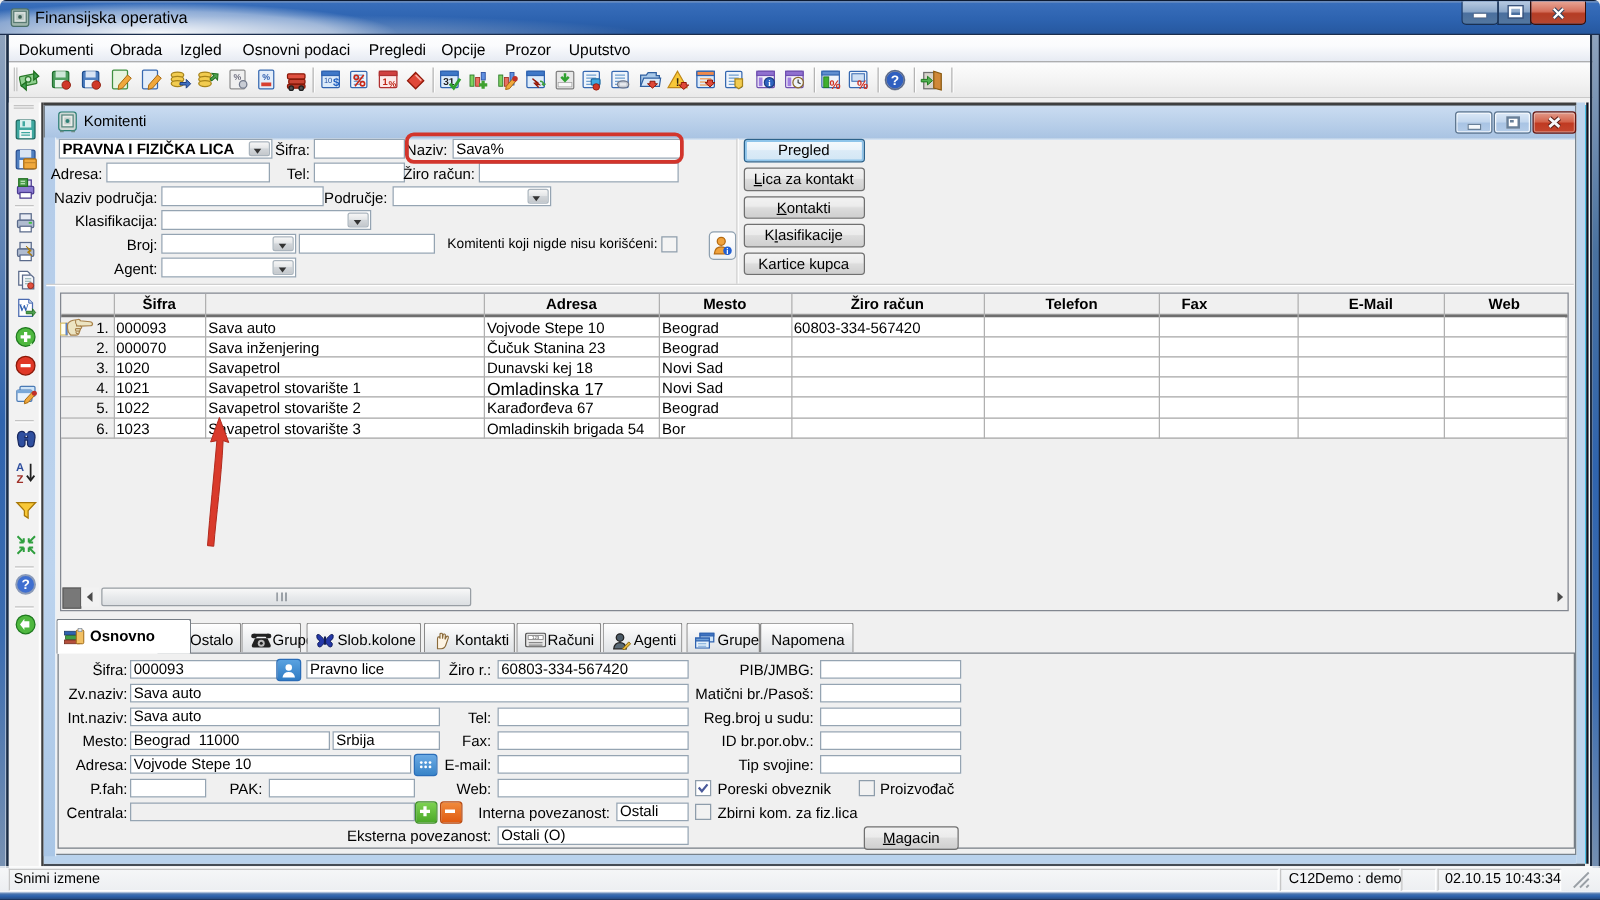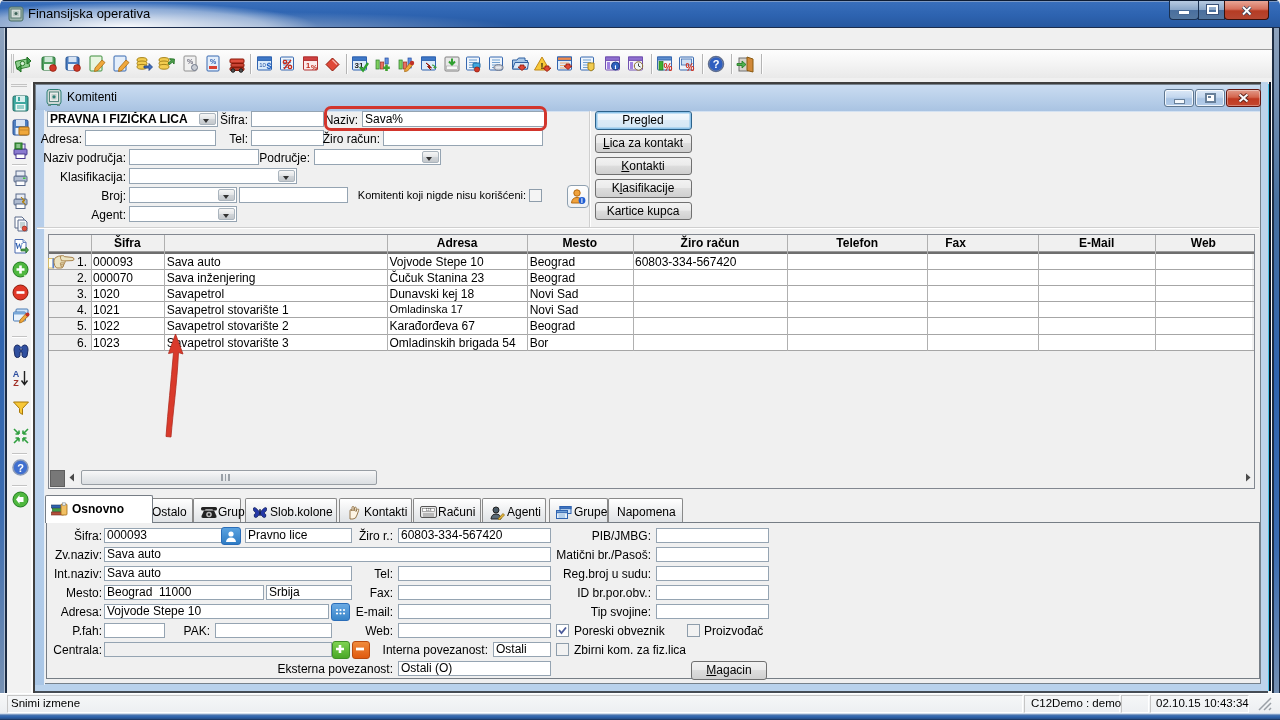--- a/index.html
+++ b/index.html
@@ -49,20 +49,30 @@
     <div class="ab" style="left:7.5px;top:4px;width:7px;height:5px;border:2px solid #fff;outline:1px solid #39527a;"></div>
   </div>
   <div class="ab" style="left:1224px;top:1px;width:43px;height:18px;background:linear-gradient(#e8a696,#d5705c 45%,#b53c24 55%,#b54732);border:1px solid #38100a;border-top:none;border-radius:0 0 4px 4px;">
     <svg class="ab" style="left:16px;top:3.5px" width="12" height="12">
           <path d="M2 2 L9.5 9.5 M9.5 2 L2 9.5" stroke="#33435c" stroke-width="3.4"></path>
           <path d="M2 2 L9.5 9.5 M9.5 2 L2 9.5" stroke="#fff" stroke-width="1.8"></path>
         </svg>
   </div>
 </div>
 
+<div class="ab" id="menubar" style="left:0;top:28px;width:1280px;height:22px;background:linear-gradient(#fdfdfe,#fafbfd 35%,#e7ebf3 90%,#dfe4ee);border-top:1px solid #fff;">
+  <div class="lbl" style="left:15px;top:4px;">Dokumenti</div>
+  <div class="lbl" style="left:88px;top:4px;">Obrada</div>
+  <div class="lbl" style="left:144px;top:4px;">Izgled</div>
+  <div class="lbl" style="left:194px;top:4px;">Osnovni podaci</div>
+  <div class="lbl" style="left:295px;top:4px;">Pregledi</div>
+  <div class="lbl" style="left:353px;top:4px;">Opcije</div>
+  <div class="lbl" style="left:404px;top:4px;">Prozor</div>
+  <div class="lbl" style="left:455px;top:4px;">Uputstvo</div>
+</div>
 
 <div class="ab" style="left:0;top:49px;width:1280px;height:1px;background:#9a9a9a;"></div>
 
 <div class="ab" id="toolbar" style="left:0;top:50px;width:1280px;height:28px;background:linear-gradient(#fdfdfd,#f4f4f4 50%,#e9e9e9);border-bottom:2px solid #595959;">
   <div class="ab" style="left:11px;top:4px;width:1px;height:19px;background:#c3c3c3;box-shadow:2px 0 0 #c3c3c3;"></div>
 
   <span class="tbi" style="left:15px"><svg width="19" height="19" viewBox="0 0 19 19">
           <rect x="1" y="5" width="13" height="8" rx="1" fill="#8fd08f" stroke="#2a7a2a" transform="rotate(-12 8 9)"></rect>
           <circle cx="7.5" cy="8.5" r="2.2" fill="#d8f0d8" stroke="#2a7a2a"></circle>
           <path d="M12 2 L16 6 L12 9 Z" fill="#3f9f4f" stroke="#1f6f1f"></path>
@@ -471,21 +481,21 @@
 <div class="ab" style="left:0;top:52.0px;width:38px;text-align:right;font-size:12px;">3.</div>
 <div class="ab" style="left:44.0px;top:52.0px;font-size:12px;white-space:nowrap;">1020</div>
 <div class="ab" style="left:117.7px;top:52.0px;font-size:12px;white-space:nowrap;">Savapetrol</div>
 <div class="ab" style="left:340.5px;top:52.0px;font-size:12px;white-space:nowrap;">Dunavski kej 18</div>
 <div class="ab" style="left:480.7px;top:52.0px;font-size:12px;white-space:nowrap;">Novi Sad</div>
 <div class="hln" style="left:0;top:66.2px;width:1204.5px;background:#a6a6a6;"></div>
 <div class="ab" style="left:0;top:67.2px;width:41.5px;height:15.2px;background:#efefef;"></div>
 <div class="ab" style="left:0;top:68.2px;width:38px;text-align:right;font-size:12px;">4.</div>
 <div class="ab" style="left:44.0px;top:68.2px;font-size:12px;white-space:nowrap;">1021</div>
 <div class="ab" style="left:117.7px;top:68.2px;font-size:12px;white-space:nowrap;">Savapetrol stovarište 1</div>
-<div class="ab" style="left:340.5px;top:68.2px;font-size:11px;white-space:nowrap;">Omladinska 17</div>
+<div class="ab" style="left:340.5px;top:68.2px;font-size:14px;white-space:nowrap;">Omladinska 17</div>
 <div class="ab" style="left:480.7px;top:68.2px;font-size:12px;white-space:nowrap;">Novi Sad</div>
 <div class="hln" style="left:0;top:82.4px;width:1204.5px;background:#a6a6a6;"></div>
 <div class="ab" style="left:0;top:83.4px;width:41.5px;height:15.2px;background:#efefef;"></div>
 <div class="ab" style="left:0;top:84.4px;width:38px;text-align:right;font-size:12px;">5.</div>
 <div class="ab" style="left:44.0px;top:84.4px;font-size:12px;white-space:nowrap;">1022</div>
 <div class="ab" style="left:117.7px;top:84.4px;font-size:12px;white-space:nowrap;">Savapetrol stovarište 2</div>
 <div class="ab" style="left:340.5px;top:84.4px;font-size:12px;white-space:nowrap;">Karađorđeva 67</div>
 <div class="ab" style="left:480.7px;top:84.4px;font-size:12px;white-space:nowrap;">Beograd</div>
 <div class="hln" style="left:0;top:98.6px;width:1204.5px;background:#a6a6a6;"></div>
 <div class="ab" style="left:0;top:99.6px;width:41.5px;height:15.2px;background:#efefef;"></div>

